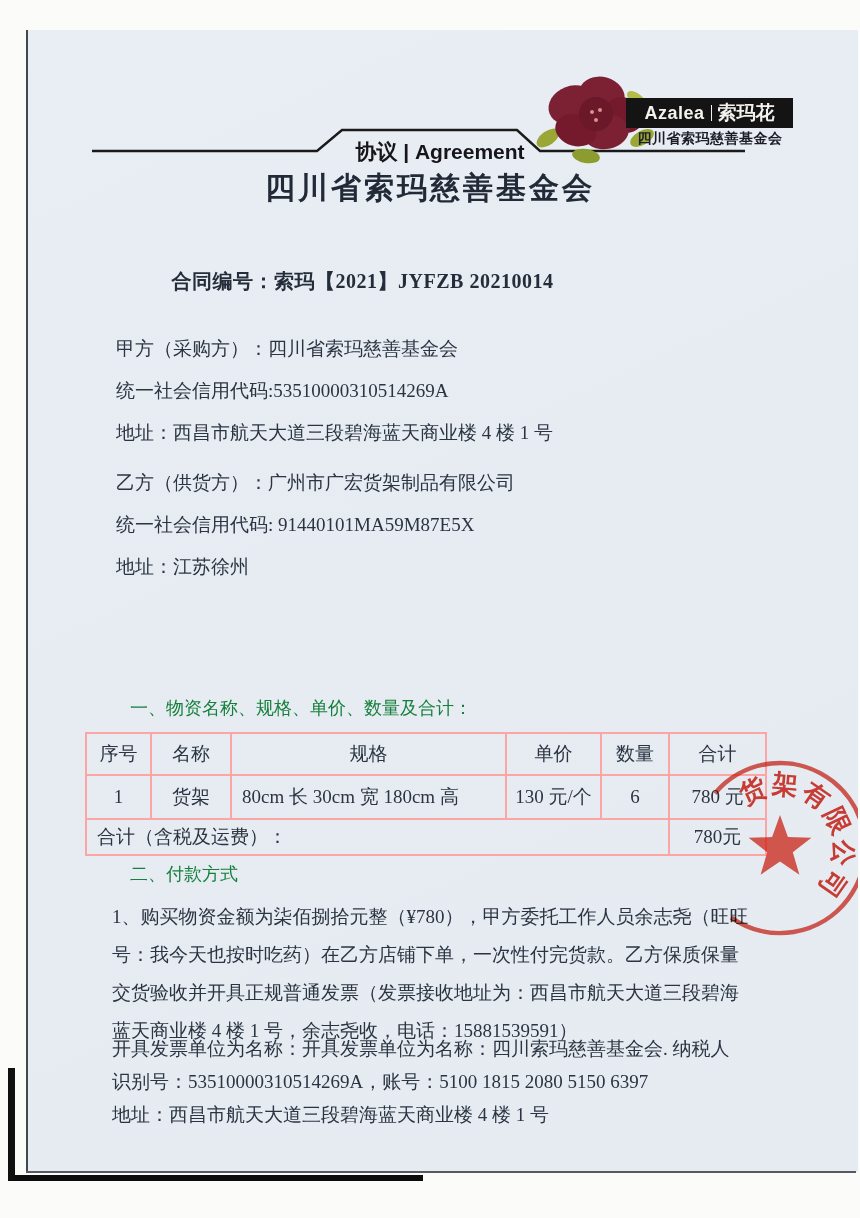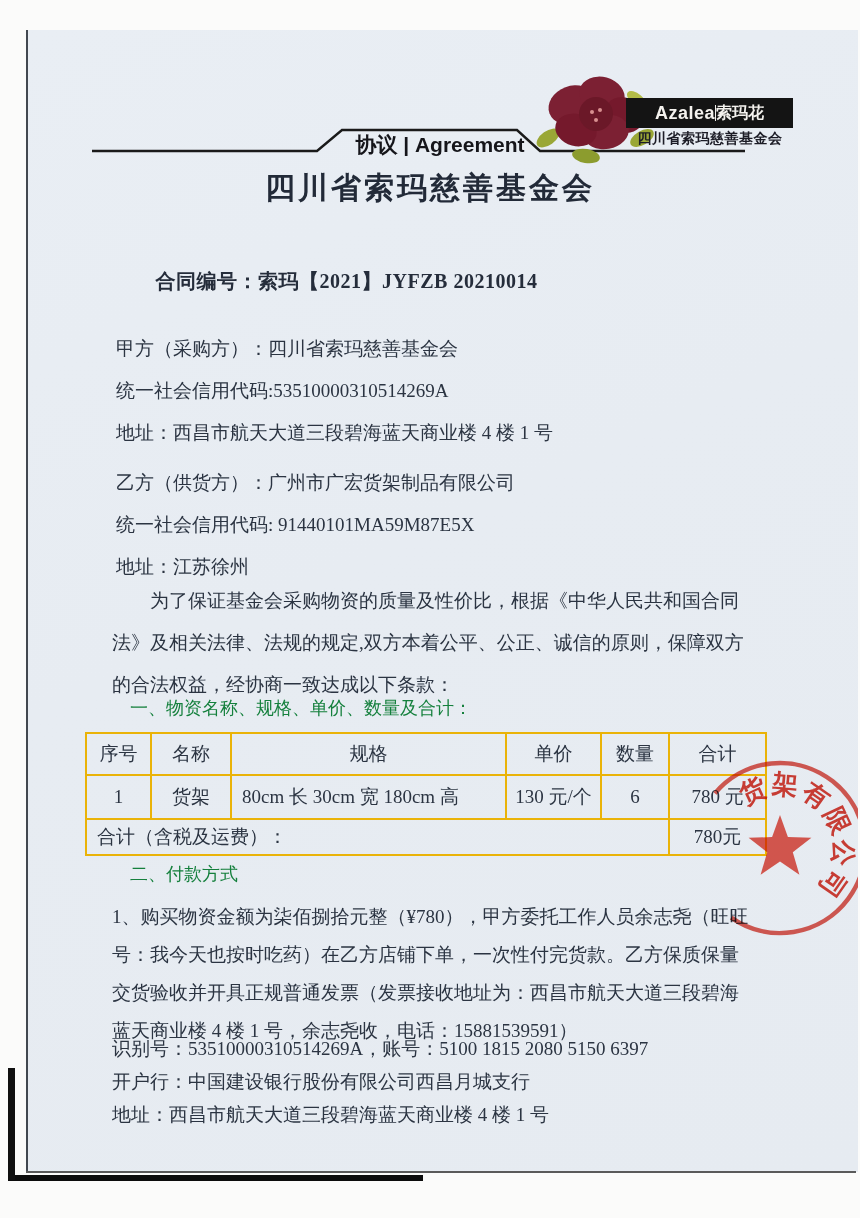--- a/index.html
+++ b/index.html
@@ -18,65 +18,65 @@
   }
   .edge-bottom-thin{position:absolute;left:26px;top:1171px;width:830px;height:2px;background:#5a5a5a;}
   .edge-bottom-bar{position:absolute;left:8px;top:1175px;width:415px;height:6px;background:#0c0c0c;}
   .edge-left-bar{position:absolute;left:8px;top:1068px;width:7px;height:112px;background:#101010;}
 
   .txt{color:#2b3442;margin-left:16px;}
 
   
   .banner-svg{position:absolute;left:88px;top:118px;z-index:2;}
   .banner-label{
-    position:absolute;left:347px;top:131px;width:186px;z-index:3;
+    position:absolute;left:347px;top:138px;width:186px;z-index:3;
     text-align:center;font-family:"Liberation Sans","DejaVu Sans",sans-serif;
     font-weight:bold;font-size:21px;color:#15151a;white-space:nowrap;
   }
 
   
   .flower-svg{position:absolute;left:534px;top:70px;z-index:4;}
   .logo-label{
     position:absolute;left:626px;top:98px;width:167px;height:30px;z-index:5;
-    background:#141414;display:flex;align-items:center;justify-content:center;
+    background:#141414;display:flex;align-items:center;justify-content:center;gap:6px;
     font-family:"Liberation Sans","DejaVu Sans",sans-serif;font-weight:bold;color:#f4f2ee;
   }
   .logo-label .en{font-size:18px;letter-spacing:.5px;}
   .logo-label .sep{width:1px;height:16px;background:#f4f2ee;}
-  .logo-label .cn{font-size:16px;}
+  .logo-label .cn{font-size:19px;}
   .logo-org{
     position:absolute;left:624px;top:130px;width:172px;z-index:5;text-align:center;
     font-size:14px;font-weight:bold;letter-spacing:.5px;color:#1c1c26;white-space:nowrap;
   }
 
   
   .doc-title{position:absolute;left:0;width:860px;text-align:center;
     font-size:30px;font-weight:600;letter-spacing:3px;color:#222a38;white-space:nowrap;}
   .t1{top:168px;} .t2{top:210px;}
-  .contract-no{position:absolute;left:0;width:693px;top:268px;text-align:center;
+  .contract-no{position:absolute;left:16px;width:693px;top:268px;text-align:center;
     font-size:20px;font-weight:bold;letter-spacing:.5px;color:#252d3b;white-space:nowrap;}
 
   
   .block{position:absolute;font-size:19px;line-height:42px;white-space:nowrap;}
   .party-a{left:100px;top:328px;}
   .party-b{left:100px;top:462px;}
   .intro{left:96px;top:580px;}
   .intro .line.first{padding-left:2em;}
   .s-heading{position:absolute;left:130px;font-size:18px;font-weight:500;color:#15803d;white-space:nowrap;}
   .h1{top:696px;} .h2{top:862px;}
   .clause{left:96px;top:898px;line-height:38px;}
   .invoice{left:96px;top:1032px;line-height:33px;}
 
   
   .goods-table{
     position:absolute;left:85px;top:732px;width:680px;z-index:1;
     border-collapse:collapse;table-layout:fixed;
     font-size:19px;color:#2b3442;
   }
-  .goods-table td{border:2px solid #eab308;text-align:center;padding:0;white-space:nowrap;overflow:hidden;}
+  .goods-table td{border:2px solid #fca5a5;text-align:center;padding:0;white-space:nowrap;overflow:hidden;}
   .goods-table tr.hdr td{height:40px;}
   .goods-table tr.row td{height:42px;}
   .goods-table tr.ftr td{height:34px;}
   .goods-table td.al{text-align:left;padding-left:10px;border-radius:17px;}
 
   
   .stamp-svg{position:absolute;left:662px;top:725px;z-index:6;mix-blend-mode:multiply;opacity:.92;}
   .stamp-svg text{font-family:"Liberation Serif","DejaVu Serif",serif;font-weight:bold;}
 </style>
 </head>
@@ -124,25 +124,20 @@
     <div class="line">统一社会信用代码:53510000310514269A</div>
     <div class="line">地址：西昌市航天大道三段碧海蓝天商业楼 4 楼 1 号</div>
   </div>
 
   <div class="block txt party-b">
     <div class="line">乙方（供货方）：广州市广宏货架制品有限公司</div>
     <div class="line">统一社会信用代码: 91440101MA59M87E5X</div>
     <div class="line">地址：江苏徐州</div>
   </div>
 
-  <div class="block txt intro">
-    <div class="line first">为了保证基金会采购物资的质量及性价比，根据《中华人民共和国合同</div>
-    <div class="line">法》及相关法律、法规的规定,双方本着公平、公正、诚信的原则，保障双方</div>
-    <div class="line">的合法权益，经协商一致达成以下条款：</div>
-  </div>
 
   <div class="s-heading h1">一、物资名称、规格、单价、数量及合计：</div>
 
   <table class="goods-table">
     <colgroup>
       <col style="width:65px">
         <col style="width:80px">
         <col style="width:275px">
       <col style="width:95px">
         <col style="width:68px">
@@ -175,22 +170,22 @@
   <div class="s-heading h2">二、付款方式</div>
 
   <div class="block txt clause">
     <div class="line">1、购买物资金额为柒佰捌拾元整（¥780），甲方委托工作人员余志尧（旺旺</div>
     <div class="line">号：我今天也按时吃药）在乙方店铺下单，一次性付完货款。乙方保质保量</div>
     <div class="line">交货验收并开具正规普通发票（发票接收地址为：西昌市航天大道三段碧海</div>
     <div class="line">蓝天商业楼 4 楼 1 号，余志尧收，电话：15881539591）</div>
   </div>
 
   <div class="block txt invoice">
+    <div class="line">开具发票单位为名称：开具发票单位为名称：四川索玛慈善基金会. 纳税人</div>
     <div class="line">识别号：53510000310514269A，账号：5100 1815 2080 5150 6397</div>
-    <div class="line">开户行：中国建设银行股份有限公司西昌月城支行</div>
     <div class="line">地址：西昌市航天大道三段碧海蓝天商业楼 4 楼 1 号</div>
   </div>
 
   <svg class="stamp-svg" width="196" height="220" viewBox="0 0 196 220">
     <path d="M 52.9 68.4 A 85 85 0 1 1 69.2 192.6" fill="none" stroke="#d93025" stroke-width="4.5" opacity="0.85"></path>
     <polygon points="118,90 125.9,112.1 149.4,112.8 130.8,127.2 137.4,149.7 118,136.5 98.6,149.7 105.2,127.2 86.6,112.8 110.1,112.1" fill="#e23b2e" opacity="0.9"></polygon>
     <text x="91" y="66" font-size="26" fill="#d93025" text-anchor="middle" dominant-baseline="central" transform="rotate(-25 91 66)">货</text>
     <text x="123" y="60" font-size="26" fill="#d93025" text-anchor="middle" dominant-baseline="central" transform="rotate(5 123 60)">架</text>
     <text x="154" y="71" font-size="26" fill="#d93025" text-anchor="middle" dominant-baseline="central" transform="rotate(35 154 71)">有</text>
     <text x="175" y="96" font-size="26" fill="#d93025" text-anchor="middle" dominant-baseline="central" transform="rotate(65 175 96)">限</text>

